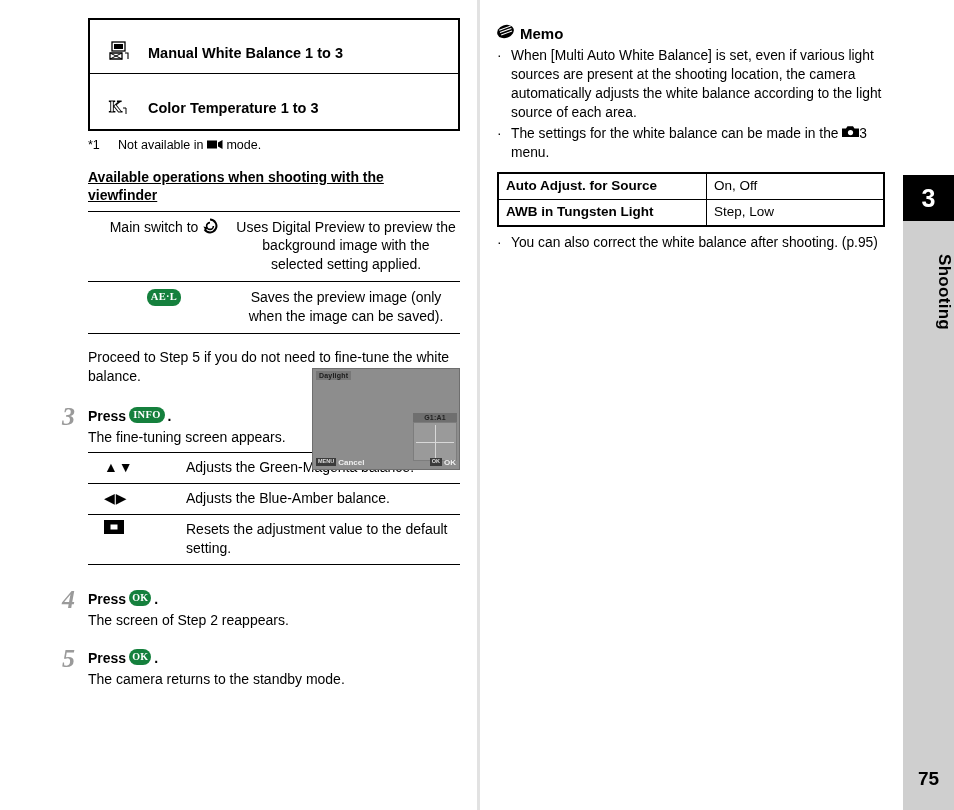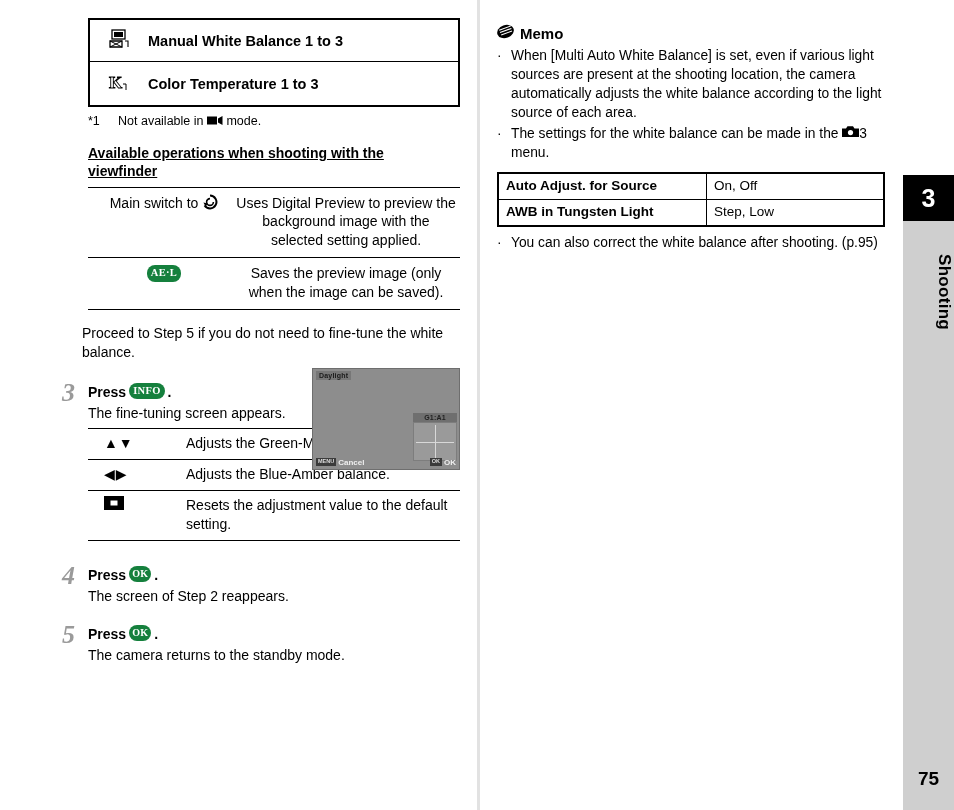--- a/index.html
+++ b/index.html
@@ -95,21 +95,21 @@
 
   
   .boxed-table {
     border: 2px solid #000000;
     border-collapse: collapse;
     width: 372px;
     margin-left: 26px;
   }
   .boxed-table td {
     border-bottom: 1px solid #000000;
-    padding: 9px 8px 9px 10px;
+    padding: 21px 8px 9px 10px;
     font-size: 14.5px;
     font-weight: bold;
     vertical-align: middle;
   }
   .boxed-table tr:last-child td { border-bottom: none; }
   .boxed-table .icon-cell {
     width: 38px;
     padding-right: 0;
     text-align: center;
   }
@@ -181,21 +181,21 @@
     font-size: 14px;
     vertical-align: top;
     line-height: 1.35;
   }
   .ops-table2 td.key {
     width: 78px;
     padding-left: 16px;
   }
 
   .para {
-    margin-left: 20px;
+    margin-left: 26px;
     margin-top: 14px;
     font-size: 14px;
     line-height: 1.35;
     width: 372px;
   }
 
   
   .step {
     margin-top: 18px;
     position: relative;

